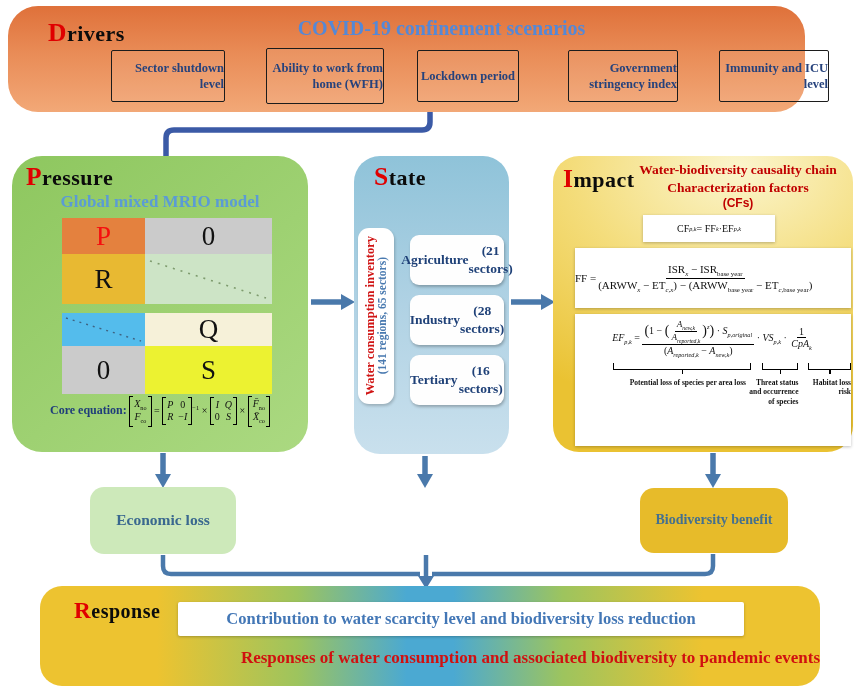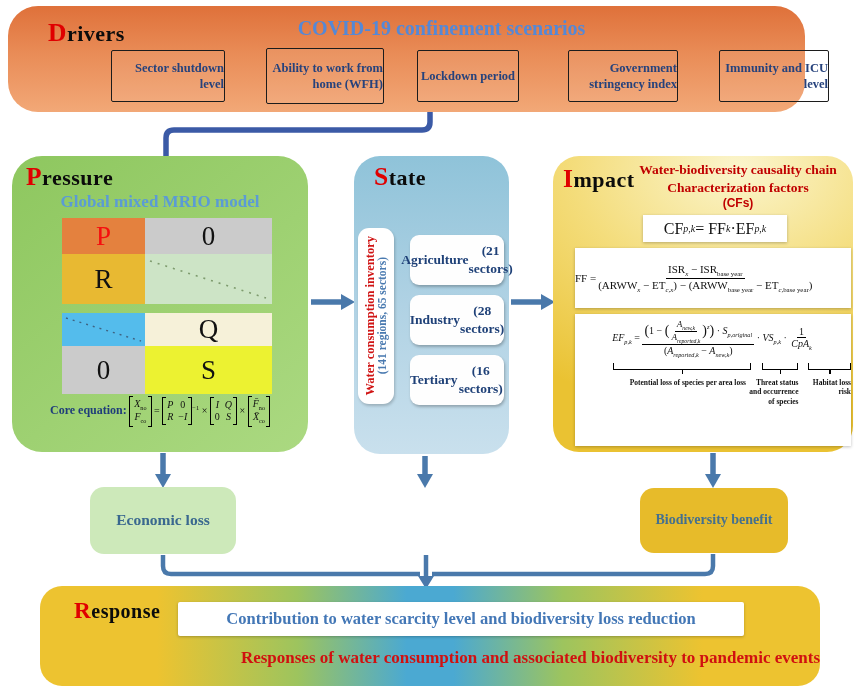--- a/index.html
+++ b/index.html
@@ -77,21 +77,21 @@
 
   
   .impact{left:553px;top:156px;width:300px;height:296px;border-radius:26px;
           background:radial-gradient(130% 95% at 62% 4%,#fbf5cd 0%,#f4dd7c 42%,#eac232 88%);}
   .impact .sec-title{left:10px;top:8px;}
   .imp-heading{position:absolute;left:74px;right:4px;top:5px;text-align:center;
                color:#c00000;font-weight:bold;font-size:13.5px;line-height:1.3;}
   .imp-cfs{font-family:"Liberation Sans","DejaVu Sans",sans-serif;font-size:12px;}
   .eqbox{position:absolute;background:#fff;box-shadow:0 1px 3px rgba(0,0,0,0.25);
          box-sizing:border-box;}
-  .eq-cf{left:90px;top:59px;width:144px;height:27px;font-size:16px;
+  .eq-cf{left:90px;top:59px;width:132px;height:27px;font-size:10px;
          display:flex;align-items:center;justify-content:center;}
   .eq-ff{left:22px;top:92px;width:276px;height:60px;font-size:11px;
          display:flex;align-items:center;justify-content:flex-start;}
   .eq-ef{left:22px;top:158px;width:276px;height:132px;font-size:10px;padding-top:3px;}
   .frac{display:inline-flex;flex-direction:column;align-items:center;
         text-align:center;vertical-align:middle;}
   .frac>.num{border-bottom:1px solid #000;padding:0 2px;}
   .frac>.den{padding:0 2px;}
   .frac .frac{font-size:0.92em;}
   .bigp{font-size:1.4em;vertical-align:-0.1em;}

